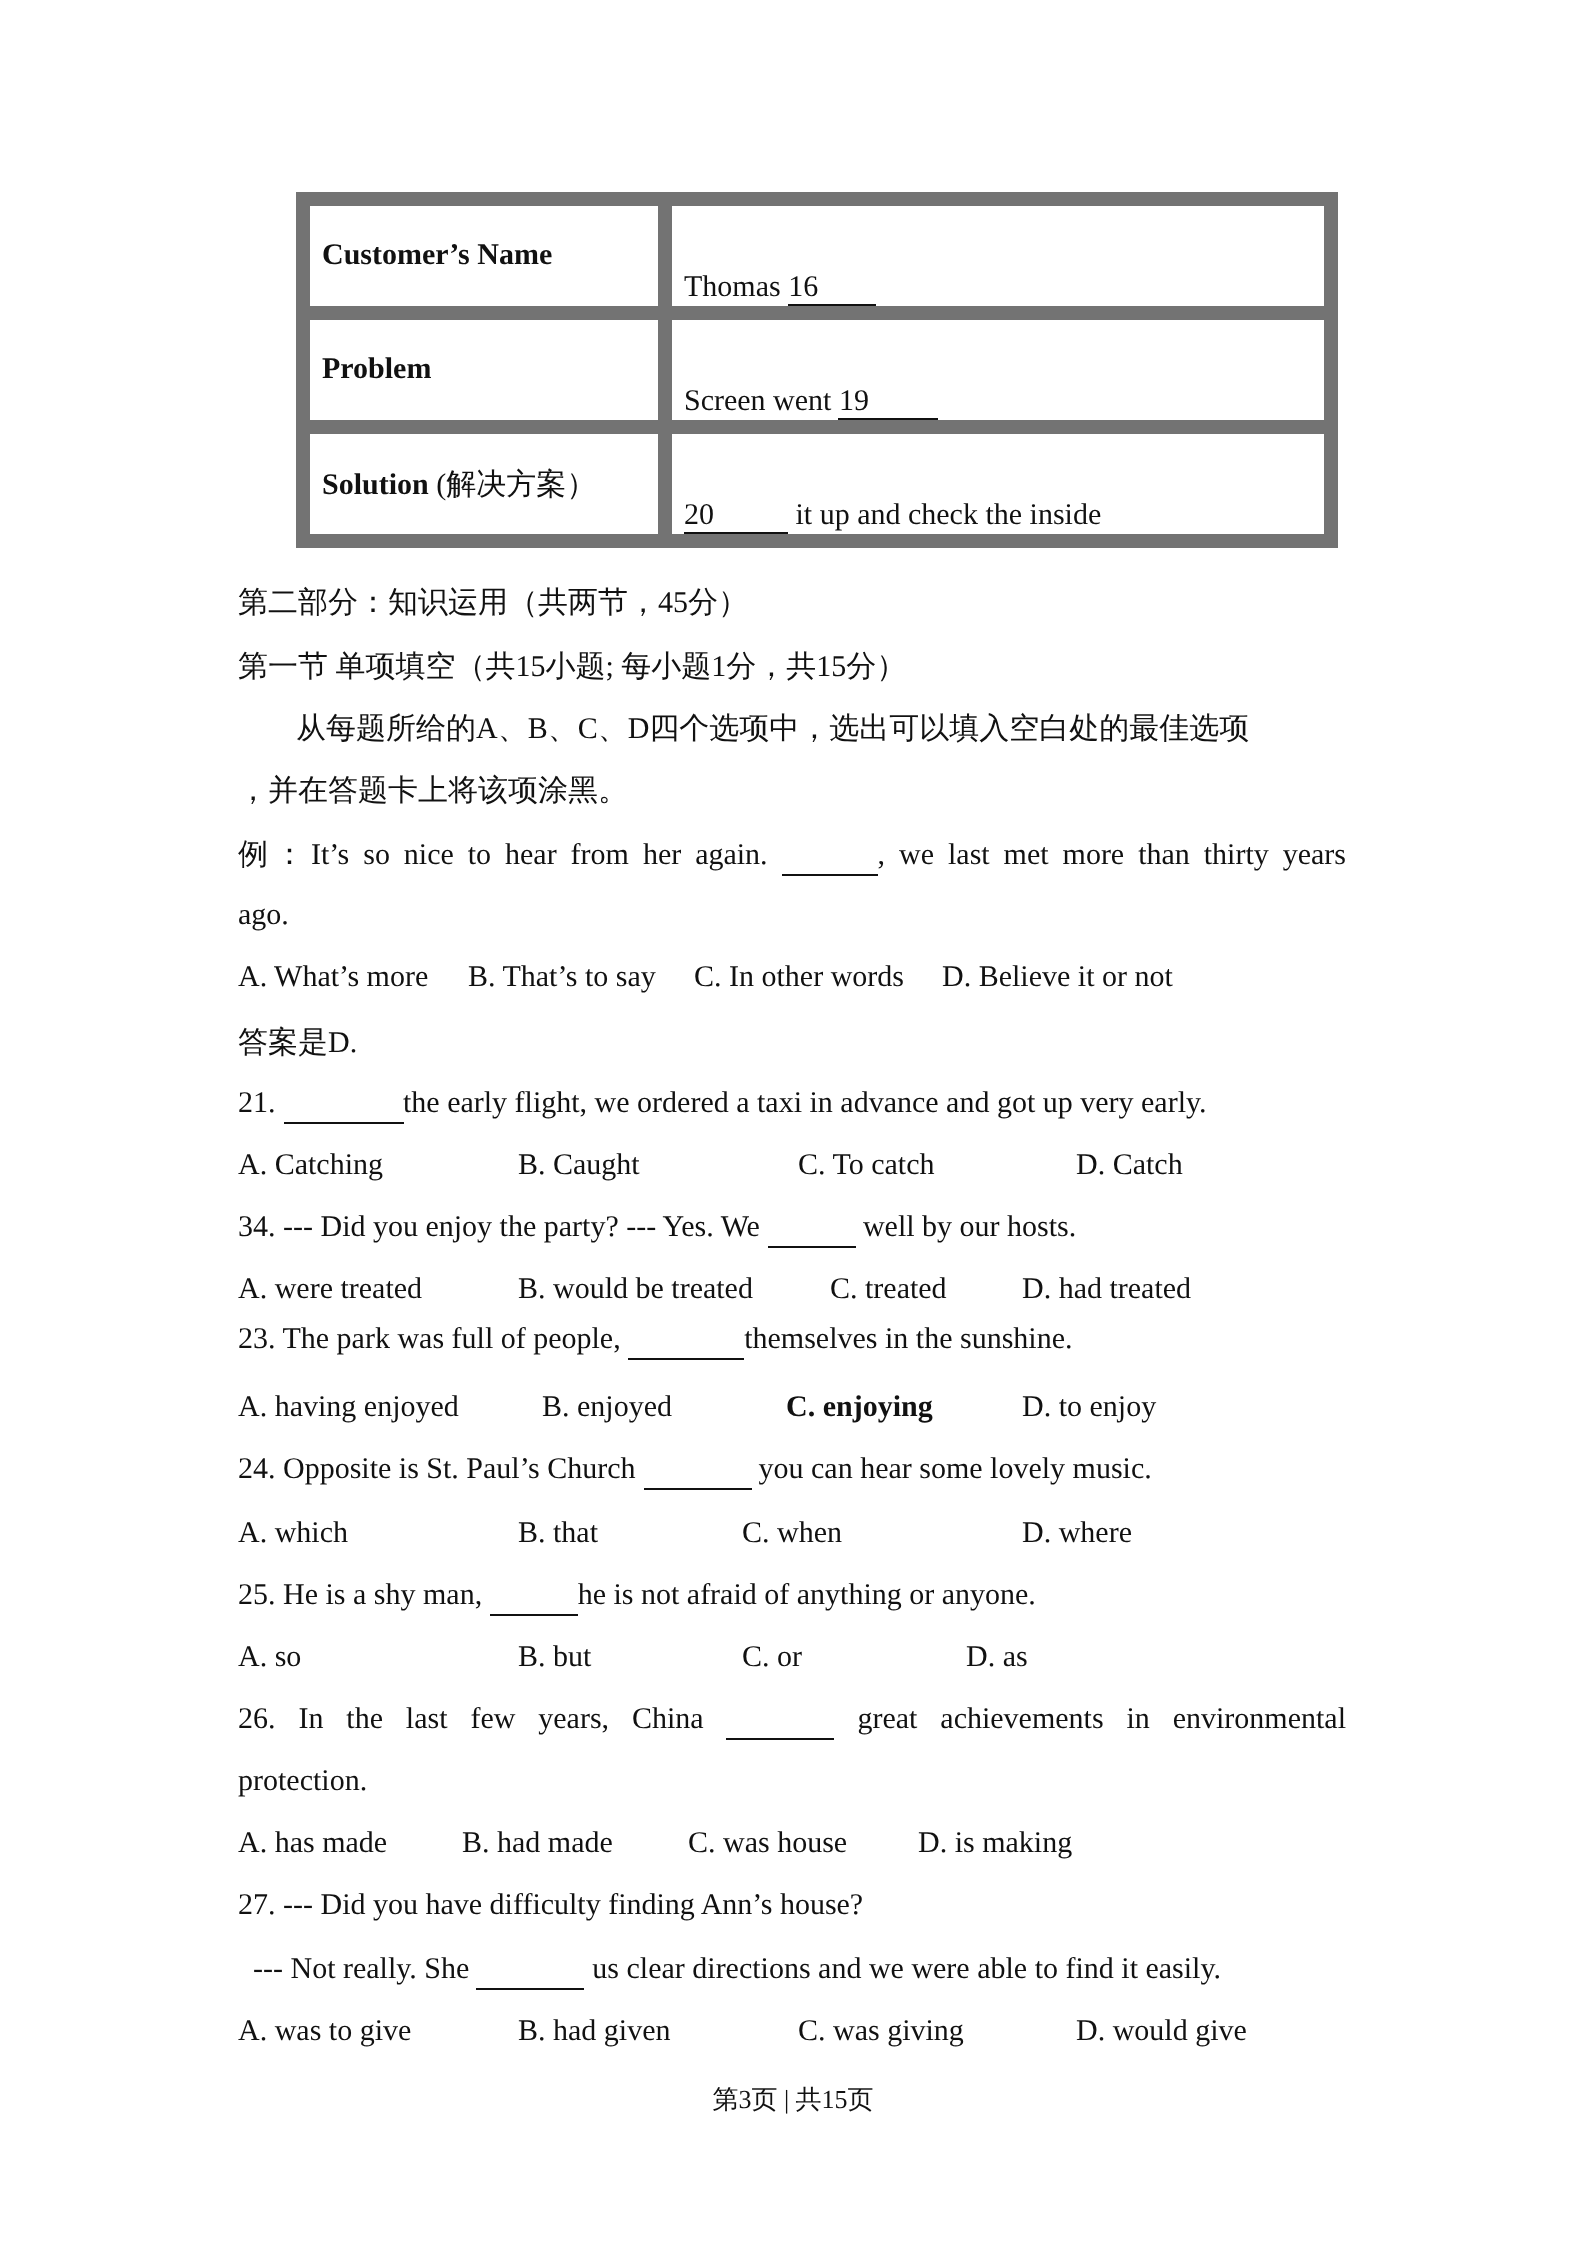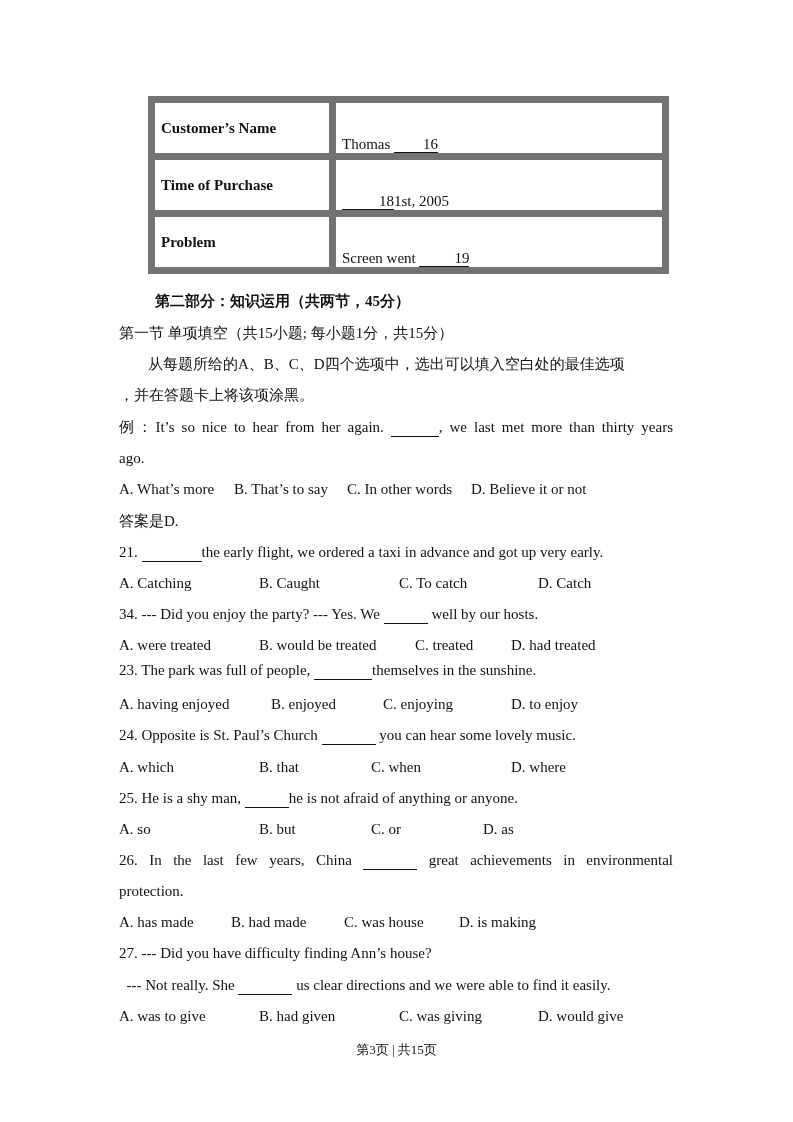--- a/index.html
+++ b/index.html
@@ -13,44 +13,44 @@
   
   table.info {
     position: absolute; left: 148px; top: 96px; width: 521px;
     border-collapse: collapse; font-size: 15px;
   }
   table.info td {
     border: 7px solid #737373; height: 30px; padding: 0 6px; vertical-align: middle;
   }
   table.info td.lab { width: 162px; font-weight: bold; }
   table.info td.lab .cn { font-weight: normal; }
-  .blank { display: inline-block; border-bottom: 1px solid #111; text-align: right; line-height: 15px; margin-top: 34px; }
+  .blank { display: inline-block; border-bottom: 1px solid #111; text-align: left; line-height: 15px; margin-top: 34px; }
   .bl { display: inline-block; border-bottom: 1.6px solid #111; }
-  .heading { font-weight: bold; margin-left: 36px; }
+  .heading { font-weight: normal; }
   .line { left: 119px; }
   .opt { position: absolute; white-space: nowrap; }
   .justify { position: absolute; left: 119px; width: 554px; text-align: justify; text-align-last: justify; white-space: normal; }
   .footer { left: 0; width: 793px; text-align: center; font-size: 13px; }
 </style>
 </head>
 <body>
 
 <table class="info">
   <tbody>
       <tr>
     <td class="lab">Customer’s Name</td>
     <td><span>Thomas </span><span class="blank" style="width:44px">16</span></td>
   </tr>
   <tr>
-    <td class="lab">Time of Purchase</td>
-    <td><span class="blank" style="width:52px">18</span><span>1st, 2005</span></td>
+    <td class="lab">Problem</td>
+    <td><span>Screen went </span><span class="blank" style="width:50px">19</span></td>
   </tr>
   <tr>
-    <td class="lab">Problem</td>
-    <td><span>Screen went </span><span class="blank" style="width:50px">19</span></td>
+    <td class="lab"><span>Solution </span><span class="cn">(解决方案）</span></td>
+    <td><span class="blank" style="width:52px">20</span><span> it up and check the inside</span></td>
   </tr>
 </tbody>
   </table>
 
 <div class="abs line heading" style="top:292px;">第二部分：知识运用（共两节，45分）</div>
 <div class="abs line" style="top:324px;">第一节  单项填空（共15小题; 每小题1分，共15分）</div>
 <div class="abs" style="left:148px; top:355px;">从每题所给的A、B、C、D四个选项中，选出可以填入空白处的最佳选项</div>
 <div class="abs line" style="top:386px;">，并在答题卡上将该项涂黑。</div>
 
 <div class="justify" style="top:418px;"><span>例：It’s so nice to hear from her again. </span><span class="bl" style="width:48px">&nbsp;</span><span>, we last met more than thirty years</span></div>
@@ -69,21 +69,21 @@
 
 <div class="abs line" style="top:606px;"><span>34. </span><span>--- Did you enjoy the party?    --- Yes. We </span><span class="bl" style="width:44px">&nbsp;</span><span> well by our hosts.</span></div>
 <div class="opt" style="left:119px; top:637px;">A. were treated</div>
 <div class="opt" style="left:259px; top:637px;">B. would be treated</div>
 <div class="opt" style="left:415px; top:637px;">C. treated</div>
 <div class="opt" style="left:511px; top:637px;">D.   had treated</div>
 
 <div class="abs line" style="top:662px;"><span>23. </span><span>The park was full of people, </span><span class="bl" style="width:58px">&nbsp;</span><span>themselves in the sunshine.</span></div>
 <div class="opt" style="left:119px; top:696px;">A. having enjoyed</div>
 <div class="opt" style="left:271px; top:696px;">B. enjoyed</div>
-<div class="opt" style="left:383px; top:696px;">C. enjoying</div>
+<div class="opt" style="left:393px; top:696px;font-weight:bold;">C. enjoying</div>
 <div class="opt" style="left:511px; top:696px;">D. to enjoy</div>
 
 <div class="abs line" style="top:727px;"><span>24. </span><span>Opposite is St. Paul’s Church </span><span class="bl" style="width:54px">&nbsp;</span><span> you can hear some lovely music.</span></div>
 <div class="opt" style="left:119px; top:759px;">A. which</div>
 <div class="opt" style="left:259px; top:759px;">B.  that</div>
 <div class="opt" style="left:371px; top:759px;">C. when</div>
 <div class="opt" style="left:511px; top:759px;">D. where</div>
 
 <div class="abs line" style="top:790px;"><span>25. </span><span>He is a shy man, </span><span class="bl" style="width:44px">&nbsp;</span><span>he is not afraid of anything or anyone.</span></div>
 <div class="opt" style="left:119px; top:821px;">A. so</div>

